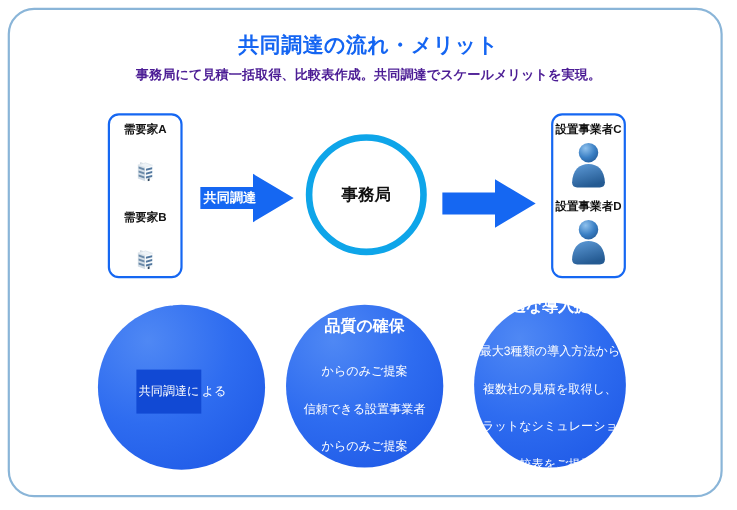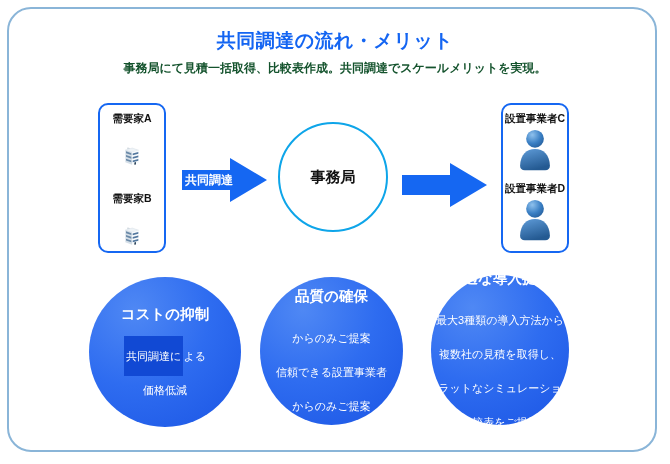--- a/index.html
+++ b/index.html
@@ -3,48 +3,48 @@
 <meta charset="utf-8">
 <style>
   html,body{margin:0;padding:0;background:#ffffff;}
   body{font-family:"Liberation Sans","DejaVu Sans",sans-serif;}
   .canvas{position:relative;width:670px;height:464px;background:#ffffff;overflow:hidden;}
   .frame{position:absolute;left:7px;top:7px;width:650px;height:445px;border:2px solid #8ab5d8;border-radius:24px;background:#ffffff;box-sizing:border-box;}
 
   .title{position:absolute;left:0;top:28px;width:670px;text-align:center;margin:0;
          font-size:19px;font-weight:700;color:#1465f2;letter-spacing:.5px;}
   .subtitle{position:absolute;left:0;top:60px;width:670px;text-align:center;margin:0;
-         font-size:12px;font-weight:700;color:#14532d;}
+         font-size:12px;font-weight:700;color:#4c1d95;}
 
   
   .partybox{position:absolute;width:68px;height:150px;border:2px solid #1567f2;border-radius:10px;
             background:#fff;box-sizing:border-box;display:flex;flex-direction:column;align-items:center;padding-top:6px;}
   .demand-box{left:98px;top:103px;gap:20px;}
   .installer-box{left:501px;top:103px;}
   .box-label{font-size:10.5px;font-weight:700;color:#111;line-height:14px;white-space:nowrap;}
   .party-icon{display:block;}
   .demand-box .party-icon{margin:2px 0 6px 0;}
   .installer-box .party-icon{margin:4px 0 10px 0;}
 
   .arrow{position:absolute;width:86px;height:46px;}
   .arrow1{left:182px;top:157px;}
   .arrow2{left:402px;top:162px;}
   .arrow svg{position:absolute;left:0;top:0;}
   .arrow-label{position:absolute;left:1px;top:0;width:52px;height:46px;display:flex;align-items:center;justify-content:center;
                color:#fff;font-size:12px;font-weight:700;white-space:nowrap;}
 
-  .hub{position:absolute;left:278px;top:122px;width:110px;height:110px;border:2px solid #0ea5e9;border-radius:50%;
+  .hub{position:absolute;left:278px;top:122px;width:110px;height:110px;border:6px solid #0ea5e9;border-radius:50%;
        background:#fff;box-sizing:border-box;display:flex;align-items:center;justify-content:center;}
   .hub span{font-size:15px;font-weight:700;color:#111;}
 
   
   .benefit{position:absolute;border-radius:50%;color:#fff;display:flex;flex-direction:column;
            align-items:center;justify-content:center;text-align:center;
            background:radial-gradient(circle at 30% 22%, #4f88f4 0%, #2e6cf0 48%, #1b55e4 100%);}
-  .c1{left:89px;top:277px;width:152px;height:150px;}
+  .c1{left:89px;top:277px;width:152px;height:150px;gap:44px;}
   .c2{left:260px;top:277px;width:143px;height:148px;}
   .c3{left:431px;top:275px;width:138px;height:150px;}
   .b-title{font-size:14.5px;font-weight:700;margin-bottom:7px;white-space:nowrap;}
   .b-line{font-size:11px;line-height:18px;font-weight:500;white-space:nowrap;margin-top:16px;}
   .hl{background:#1149d4;padding:14px 2px;}
 </style>
 </head>
 <body>
 
 <svg width="0" height="0" style="position:absolute">

